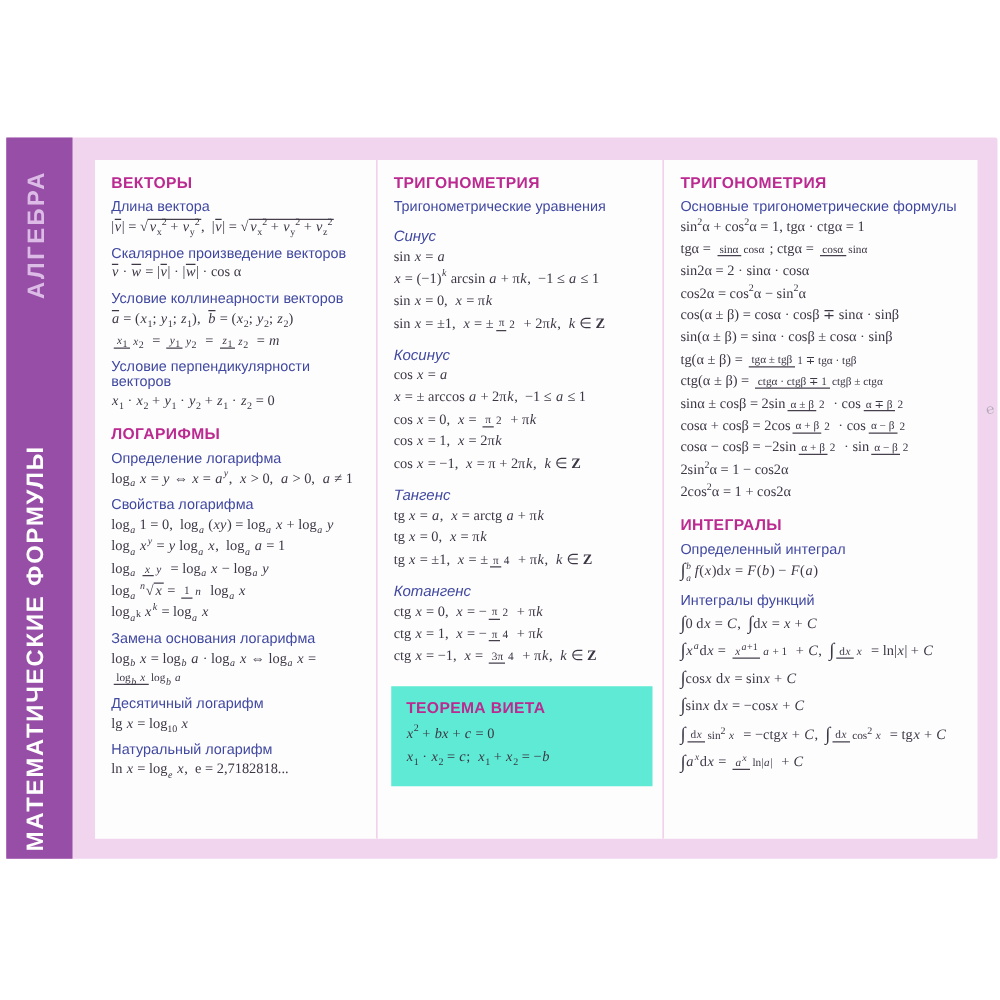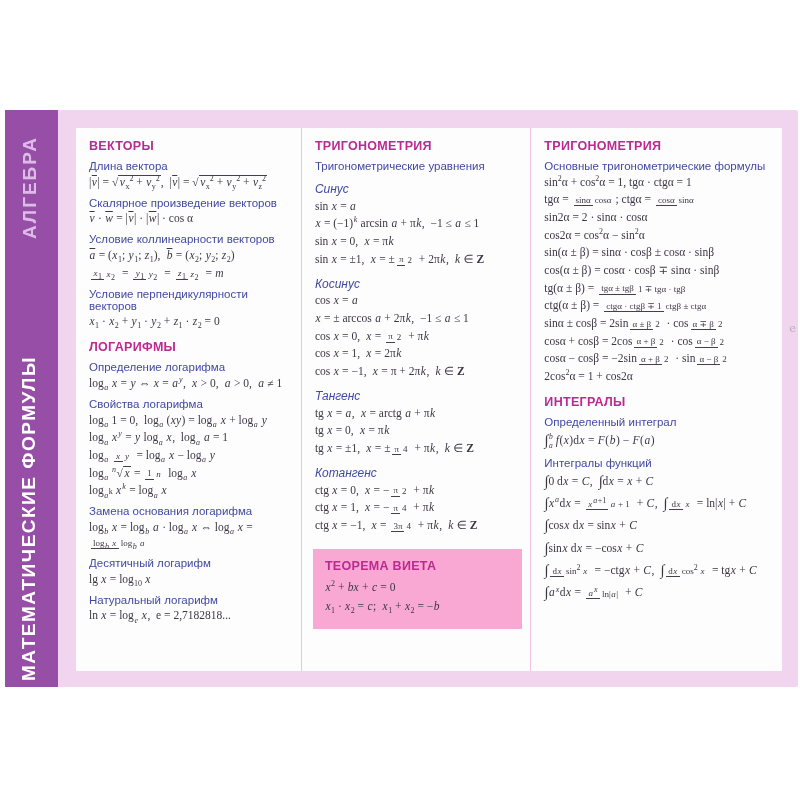--- a/index.html
+++ b/index.html
@@ -34,21 +34,21 @@
       line-height:1.15;font-size:9px;margin:0 2px;text-align:center;}
   .fr > span:first-child{border-bottom:1px solid #45404c;padding:0 2px;}
   .fr > span:last-child{padding:0 2px;}
   .sq{white-space:nowrap;margin-top:12px;}
   .rad{border-top:1px solid #45404c;padding:0 1px;}
   .int{font-size:15px;vertical-align:-1px;}
   .lim{display:inline-flex;flex-direction:column;font-size:7.5px;line-height:1.25;
        vertical-align:middle;margin:0 2px 0 0;}
   .lim i{font-size:7.5px;}
   
-  .vieta{margin:16px 0 0 -2px;background:#f9a8d4;padding:10px 12px 11px;}
+  .vieta{margin:16px 0 0 -2px;background:#5eead4;padding:10px 12px 11px;}
   .box-title{font-size:12.5px;font-weight:bold;color:#bb2a90;letter-spacing:.3px;margin:0 0 7px;}
   .vieta .f{margin:4px 0;}
   
   .pen-mark{position:absolute;right:2px;top:212px;color:#b2aab8;font-size:11px;
             font-family:"Liberation Serif",serif;transform:rotate(-12deg);}
 </style>
 </head>
 <body>
 
 <div class="stage">
@@ -155,22 +155,22 @@
           <div class="f">sin<sup>2</sup>α + cos<sup>2</sup>α = 1, tgα · ctgα = 1</div>
           <div class="f">tgα = <span class="fr">
               <span>sinα</span>
               <span>cosα</span>
             </span>; ctgα = <span class="fr">
               <span>cosα</span>
               <span>sinα</span>
             </span></div>
           <div class="f">sin2α = 2 · sinα · cosα</div>
           <div class="f">cos2α = cos<sup>2</sup>α − sin<sup>2</sup>α</div>
+          <div class="f">cos(α ± β) = cosα · cosβ ∓ sinα · sinβ</div>
           <div class="f">sin(α ± β) = sinα · cosβ ± cosα · sinβ</div>
-          <div class="f">cos(α ± β) = cosα · cosβ ∓ sinα · sinβ</div>
           <div class="f">tg(α ± β) = <span class="fr">
               <span>tgα ± tgβ</span>
               <span>1 ∓ tgα · tgβ</span>
             </span></div>
           <div class="f">ctg(α ± β) = <span class="fr">
               <span>ctgα · ctgβ ∓ 1</span>
               <span>ctgβ ± ctgα</span>
             </span></div>
           <div class="f">sinα ± cosβ = 2sin<span class="fr">
               <span>α ± β</span>
@@ -186,20 +186,21 @@
               <span>α − β</span>
               <span>2</span>
             </span></div>
           <div class="f">cosα − cosβ = −2sin<span class="fr">
               <span>α + β</span>
               <span>2</span>
             </span> · sin<span class="fr">
               <span>α − β</span>
               <span>2</span>
             </span></div>
+          <div class="f">2sin<sup>2</sup>α = 1 − cos2α</div>
           <div class="f">2cos<sup>2</sup>α = 1 + cos2α</div>
           <div class="h1">ИНТЕГРАЛЫ</div>
           <div class="h2">Определенный интеграл</div>
           <div class="f"><span class="int">∫</span><span class="lim">
               <span><i>b</i></span>
               <span><i>a</i></span>
             </span><i>f</i>(<i>x</i>)d<i>x</i> = <i>F</i>(<i>b</i>) − <i>F</i>(<i>a</i>)</div>
           <div class="h2">Интегралы функций</div>
           <div class="f"><span class="int">∫</span>0 d<i>x</i> = <i>C</i>, &nbsp;<span class="int">∫</span>d<i>x</i> = <i>x</i> + <i>C</i></div>
           <div class="f"><span class="int">∫</span><i>x</i><sup><i>a</i></sup>d<i>x</i> = <span class="fr">

